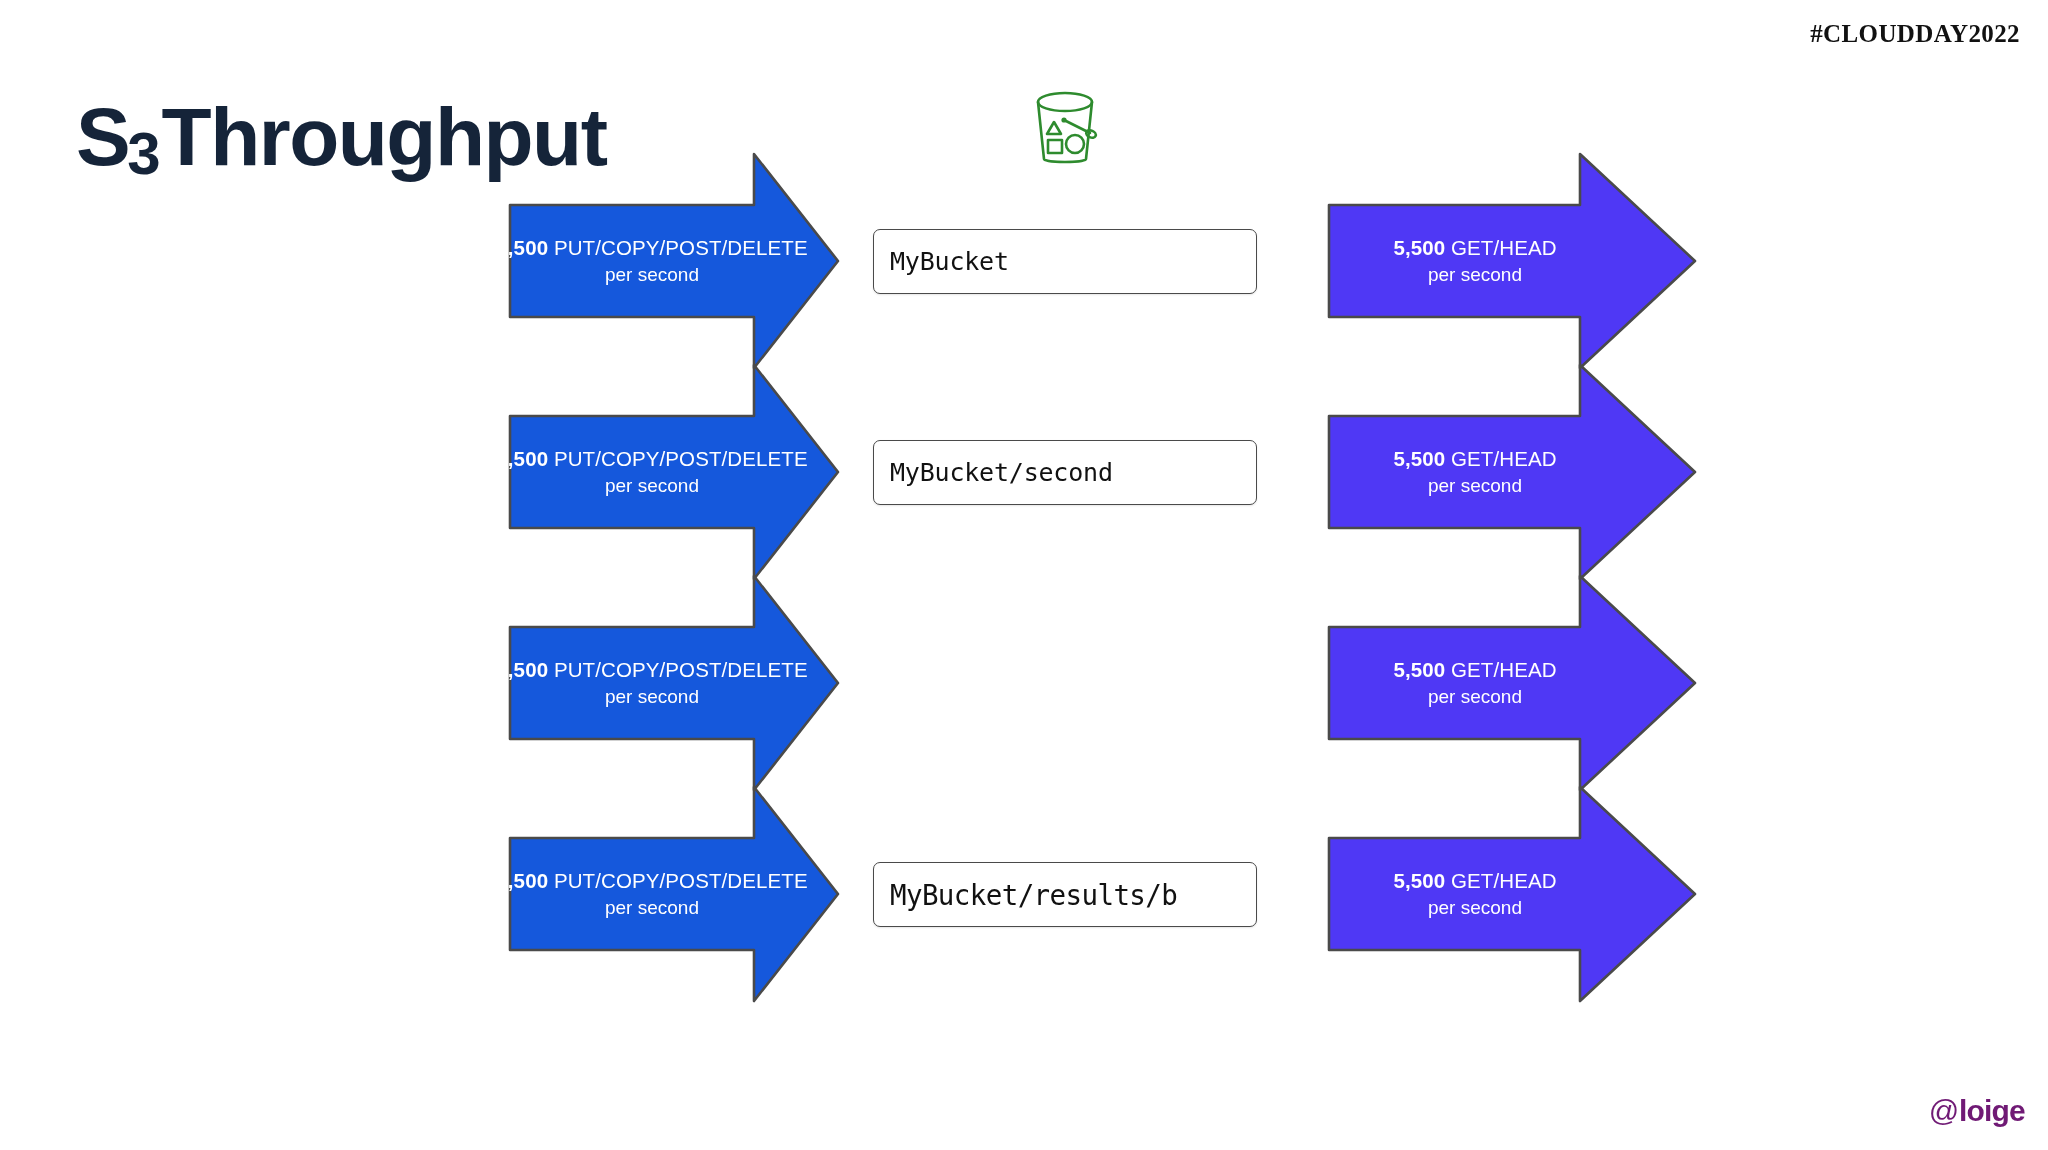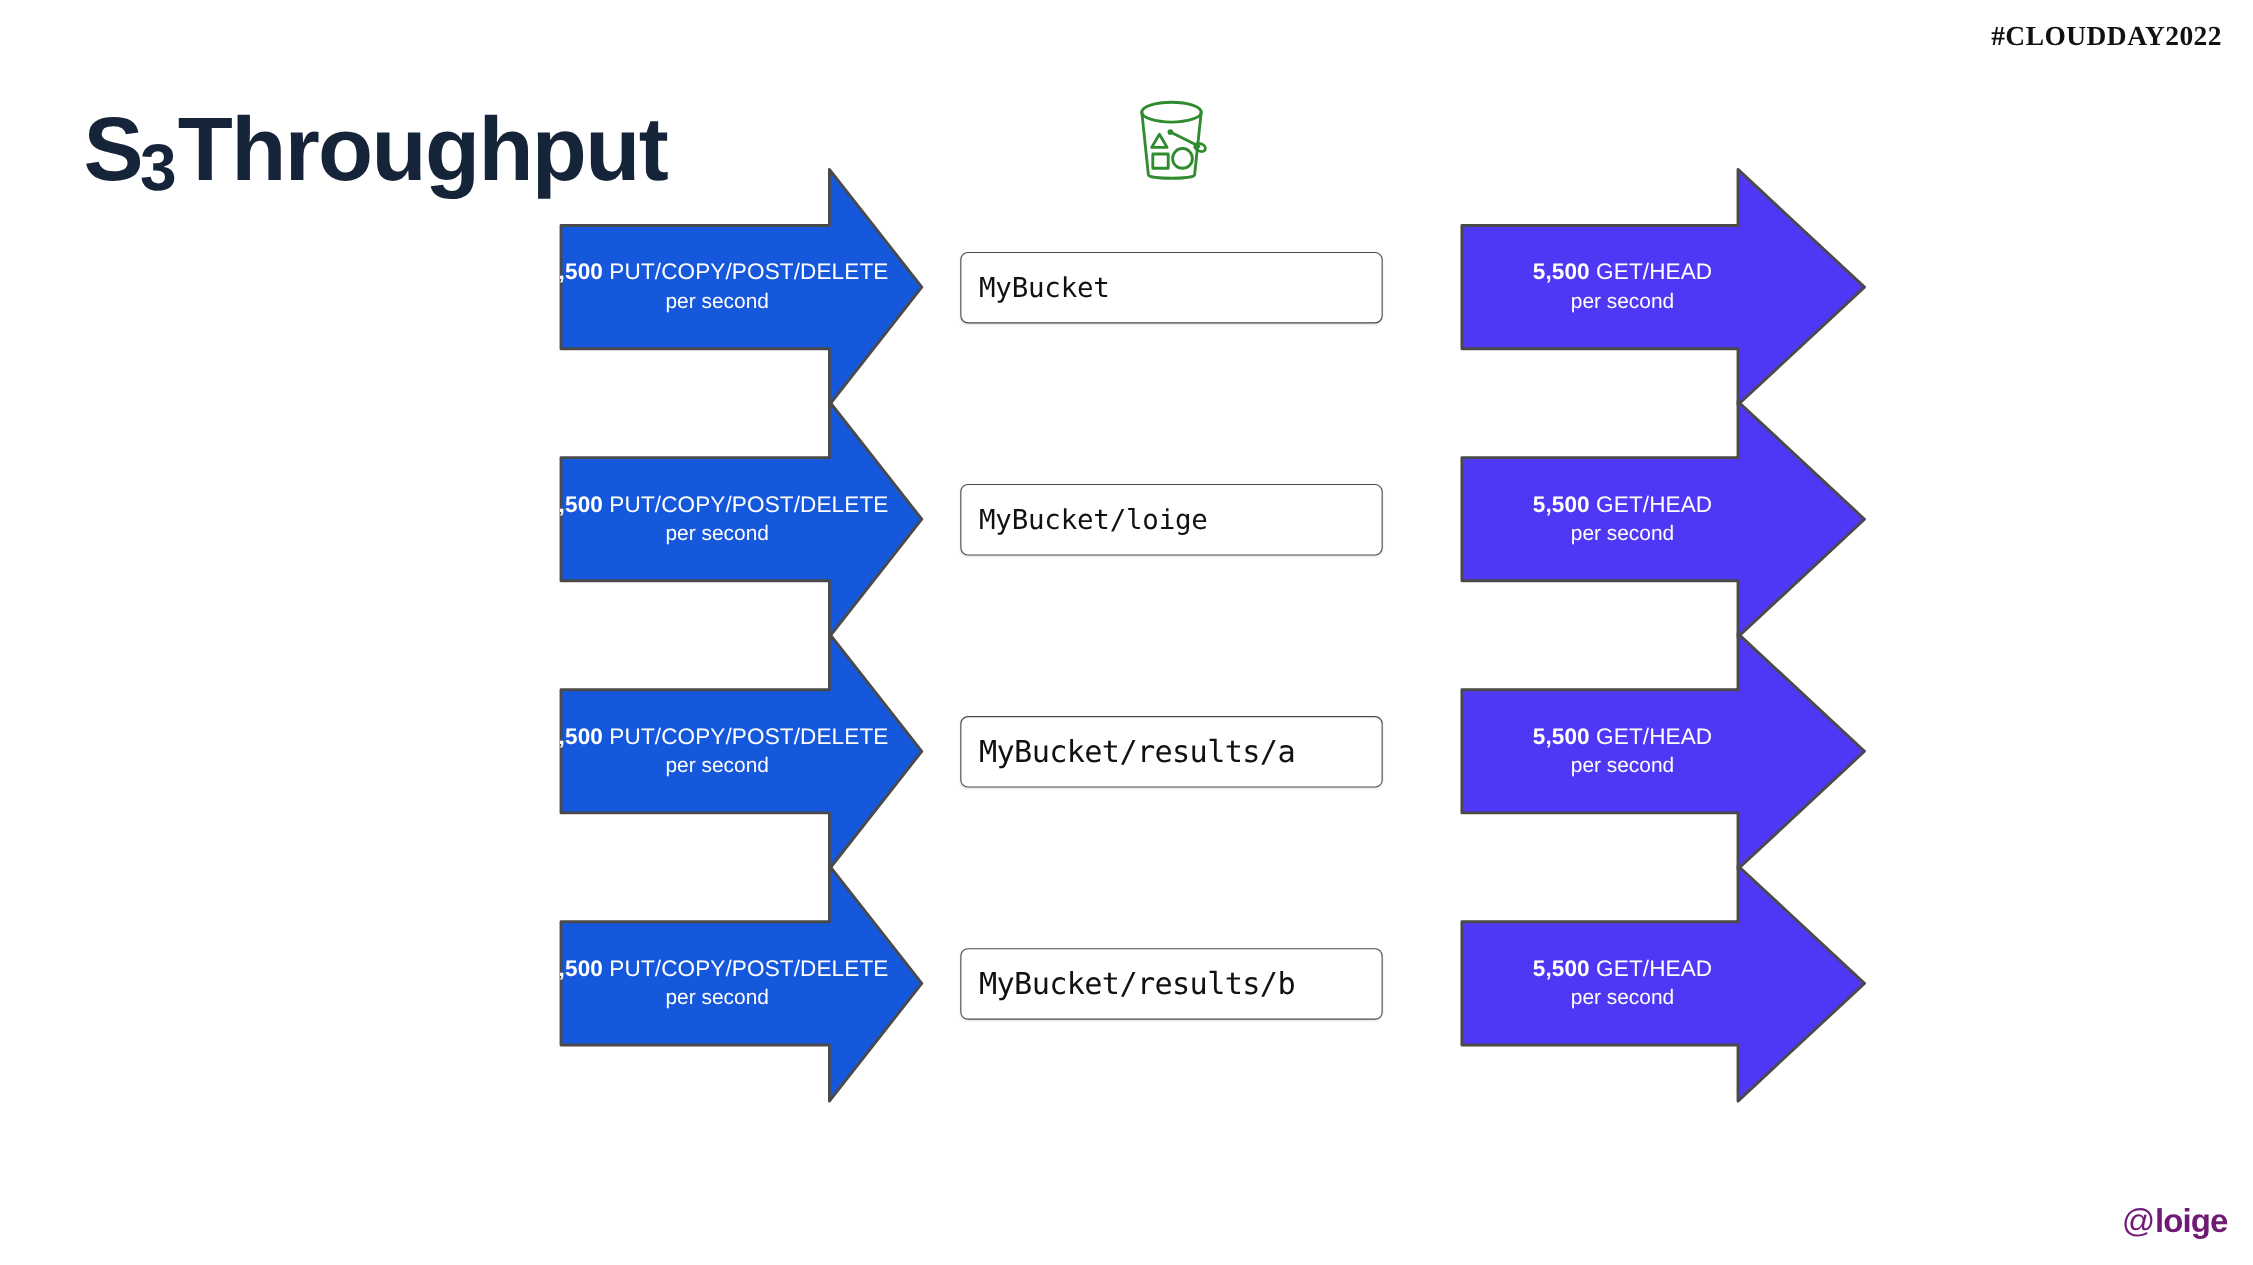--- a/index.html
+++ b/index.html
@@ -233,21 +233,21 @@
       <svg viewBox="0 0 332 222" preserveAspectRatio="none" xmlns="http://www.w3.org/2000/svg">
         <polygon points="2,55 246,55 246,4 330,111 246,218 246,167 2,167" fill="#1558DC" stroke="#4a4a4a" stroke-width="2.6" stroke-linejoin="round"></polygon>
       </svg>
       <div class="arrow-label">
         <div class="arrow-line1"><b>3,500</b> <span>PUT/COPY/POST/DELETE</span></div>
         <div class="arrow-line2">per second</div>
       </div>
     </div>
 
     <div class="bucket-box">
-      <span class="name">MyBucket/loige</span>
+      <span class="name">MyBucket/second</span>
     </div>
 
     <div class="arrow-wrap arrow-right">
       <svg viewBox="0 0 370 222" preserveAspectRatio="none" xmlns="http://www.w3.org/2000/svg">
         <polygon points="2,55 253,55 253,4 368,111 253,218 253,167 2,167" fill="#4F38F5" stroke="#4a4a4a" stroke-width="2.6" stroke-linejoin="round"></polygon>
       </svg>
       <div class="arrow-label">
         <div class="arrow-line1"><b>5,500</b> <span>GET/HEAD</span></div>
         <div class="arrow-line2">per second</div>
       </div>
@@ -259,23 +259,20 @@
     <div class="arrow-wrap arrow-left">
       <svg viewBox="0 0 332 222" preserveAspectRatio="none" xmlns="http://www.w3.org/2000/svg">
         <polygon points="2,55 246,55 246,4 330,111 246,218 246,167 2,167" fill="#1558DC" stroke="#4a4a4a" stroke-width="2.6" stroke-linejoin="round"></polygon>
       </svg>
       <div class="arrow-label">
         <div class="arrow-line1"><b>3,500</b> <span>PUT/COPY/POST/DELETE</span></div>
         <div class="arrow-line2">per second</div>
       </div>
     </div>
 
-    <div class="bucket-box tight">
-      <span class="name">MyBucket/results/a</span>
-    </div>
 
     <div class="arrow-wrap arrow-right">
       <svg viewBox="0 0 370 222" preserveAspectRatio="none" xmlns="http://www.w3.org/2000/svg">
         <polygon points="2,55 253,55 253,4 368,111 253,218 253,167 2,167" fill="#4F38F5" stroke="#4a4a4a" stroke-width="2.6" stroke-linejoin="round"></polygon>
       </svg>
       <div class="arrow-label">
         <div class="arrow-line1"><b>5,500</b> <span>GET/HEAD</span></div>
         <div class="arrow-line2">per second</div>
       </div>
     </div>

